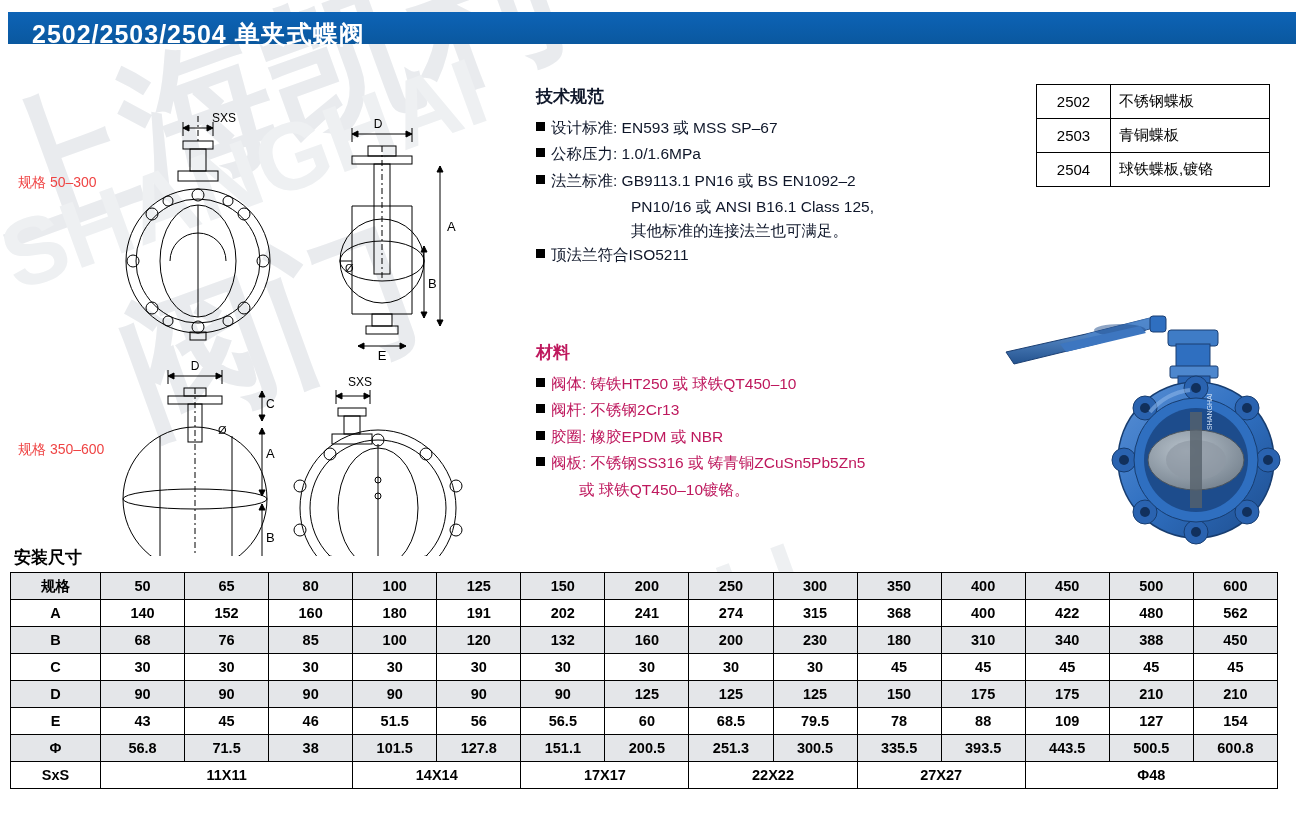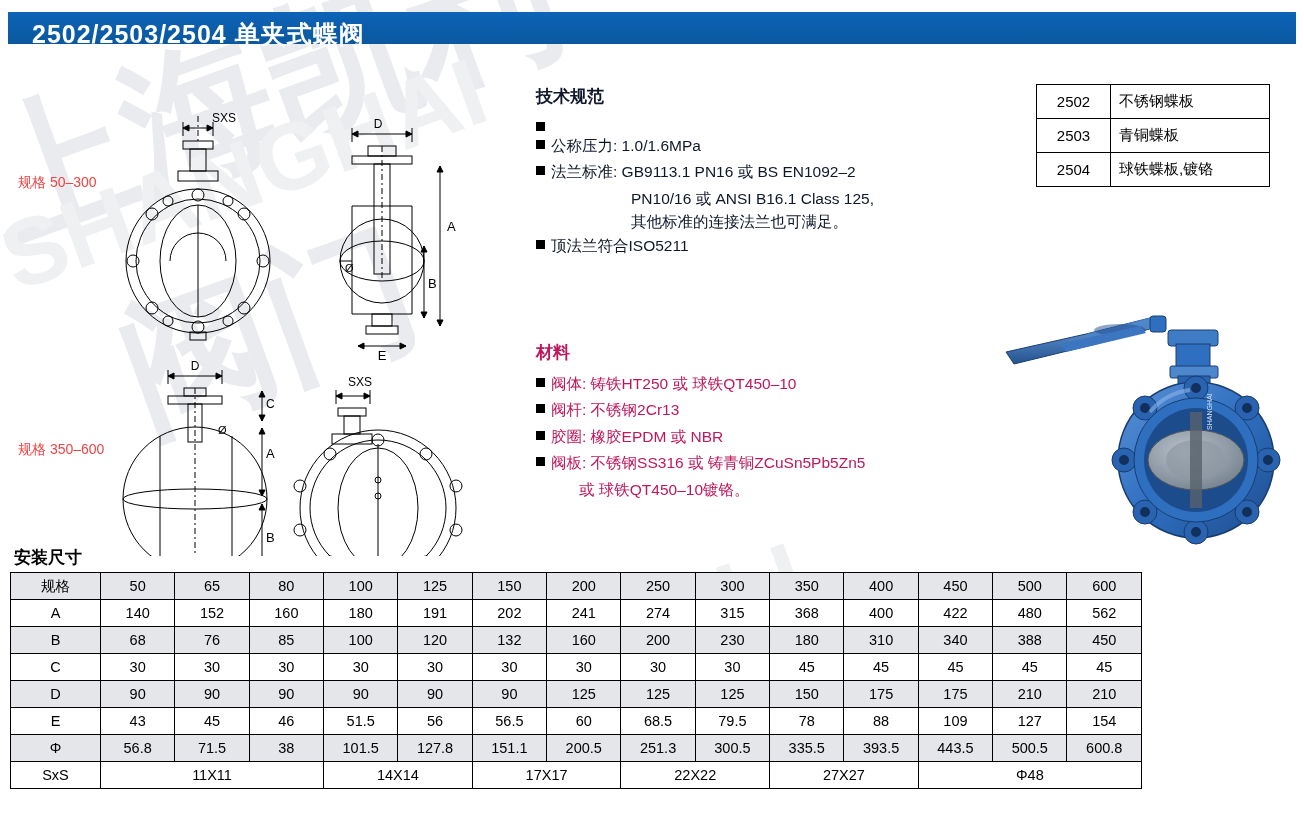--- a/index.html
+++ b/index.html
@@ -141,23 +141,24 @@
     font-weight: bold;
     z-index: 4;
   }
   .dims-wrap {
     position: absolute;
     left: 10px; top: 572px;
     width: 1284px;
     z-index: 4;
   }
   table.dims {
-    width: 1132px;
+    width: 1268px;
     border-collapse: collapse;
     table-layout: fixed;
+    font-weight: bold;
   }
   table.dims td {
     border: 1px solid #000;
     height: 27px;
     text-align: center;
     font-size: 14.5px;
     color: #000;
     padding: 0;
   }
   table.dims td.hdr-col { width: 90px; }
@@ -327,20 +328,21 @@
       </g>
       <text x="224" y="66" font-size="12" fill="#000" text-anchor="middle">SXS</text>
       <text x="360" y="330" font-size="12" fill="#000" text-anchor="middle">SXS</text>
     </svg>
   </div>
 
   <div class="specs">
     <h3>技术规范</h3>
     <div class="row">
       <span class="bullet"></span>
+      <span>设计标准: EN593 或 MSS SP–67</span>
     </div>
     <div class="row">
       <span class="bullet"></span>
       <span>公称压力: 1.0/1.6MPa</span>
     </div>
     <div class="row">
       <span class="bullet"></span>
       <span>法兰标准: GB9113.1 PN16 或 BS EN1092–2</span>
     </div>
     <div class="cont" style="padding-left:80px">PN10/16 或 ANSI B16.1 Class 125,</div>

